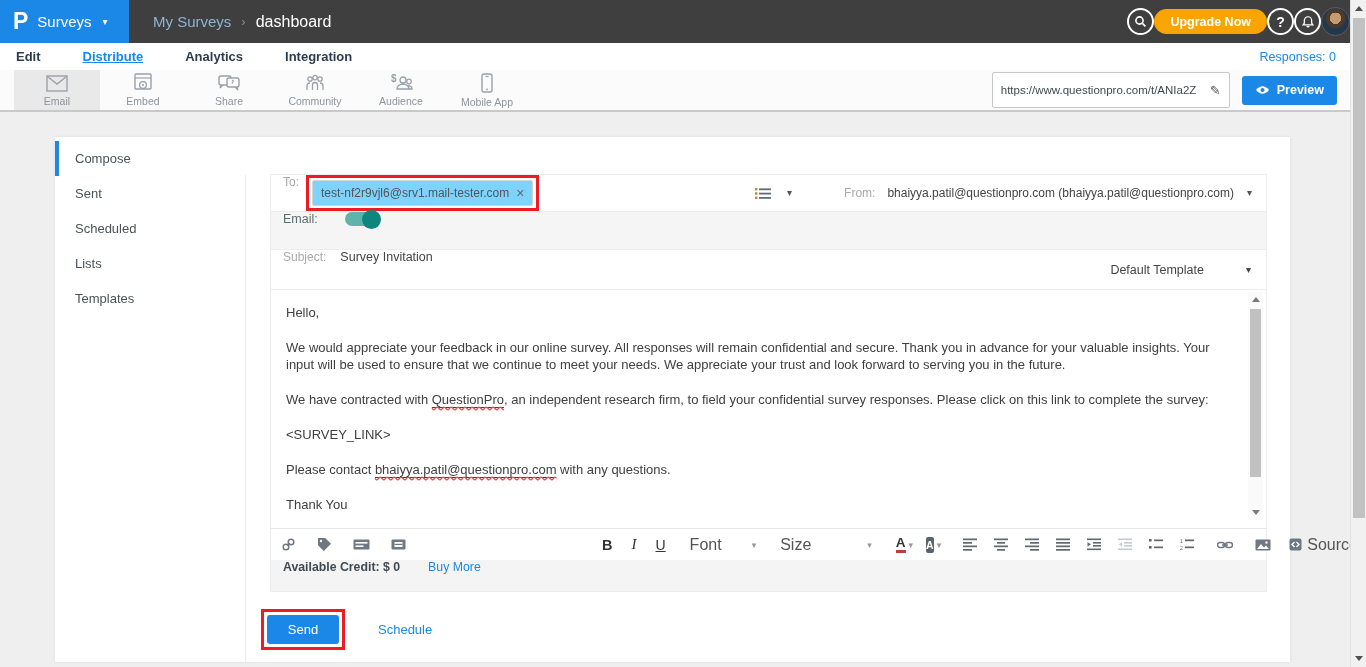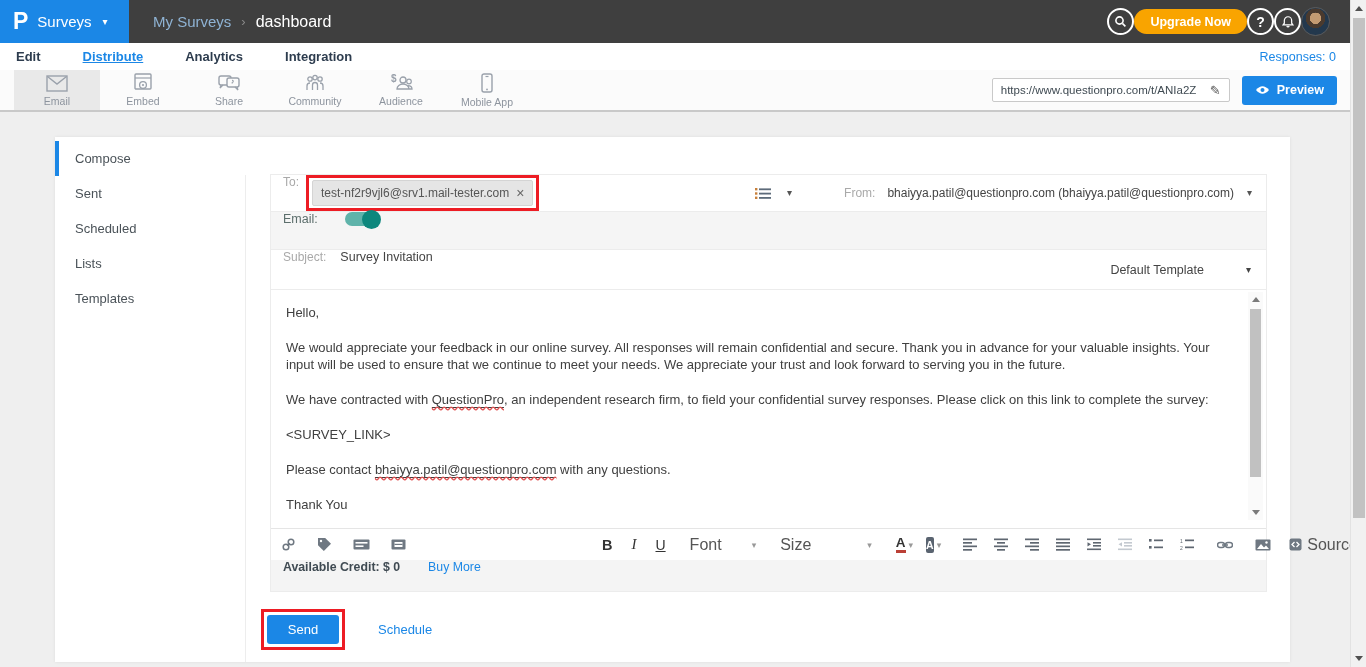--- a/index.html
+++ b/index.html
@@ -10,59 +10,59 @@
   .topbar { position:absolute; top:0; left:0; width:1366px; height:43px; background:#3f3f3f; display:flex; align-items:center; }
   .brand { width:129px; height:43px; background:#1b87e6; display:flex; align-items:center; padding:0 13px; gap:9px; cursor:pointer; }
   .logo { color:#fff; font-size:23px; font-weight:700; transform:scaleY(1.05); }
   .brand-label { color:#fff; font-size:15px; }
   .caret { font-size:10px; line-height:1; }
   .brand .caret { color:#fff; margin-left:2px; }
   .crumbs { display:flex; align-items:center; margin-left:24px; gap:10px; }
   .crumb-parent { color:#8fb3d4; font-size:15px; cursor:pointer; }
   .crumb-sep { color:#8a8a8a; font-size:13px; }
   .crumb-current { color:#ffffff; font-size:16px; }
-  .top-actions { margin-left:auto; display:flex; align-items:center; padding-right:36px; }
+  .top-actions { margin-left:auto; display:flex; align-items:center; padding-right:16px; }
   .ring { width:27px; height:27px; border:2px solid #fff; border-radius:50%; display:flex; align-items:center; justify-content:center; color:#fff; font-size:14px; font-weight:700; cursor:pointer; }
   .upgrade-btn { height:25px; background:#f9a400; border:none; border-radius:13px; color:#fff; font-size:12.5px; font-weight:700; padding:0 16px; cursor:pointer; font-family:"Liberation Sans",sans-serif; }
   .avatar { width:29px; height:29px; border-radius:50%; cursor:pointer;
     background: radial-gradient(circle at 50% 38%, #c49b72 0 26%, #3a302a 27%, #4a3a2e 27% 45%, #23384d 46%);
     background-color:#44586b; border:1px solid #5a5a5a; }
 
   
   .tabbar { position:absolute; top:43px; left:0; width:1366px; height:27px; background:#fff; display:flex; align-items:center; padding-left:16px; gap:42px; }
   .tab { font-size:13px; font-weight:700; color:#2d3c4e; cursor:pointer; text-decoration:none; }
   .tab.active { color:#1b87e6; text-decoration:underline; }
   .responses { margin-left:auto; padding-right:30px; color:#1b87e6; font-size:12.5px; }
 
   
   .channelbar { position:absolute; top:70px; left:0; width:1366px; height:42px; background:#fbfbfb; border-bottom:2px solid #c9c9c9; display:flex; align-items:stretch; padding-left:14px; }
   .channel { width:86px; display:flex; flex-direction:column; align-items:center; justify-content:center; gap:2px; cursor:pointer; }
   .channel.active { background:#e9e9e9; }
   .channel svg { display:block; }
   .channel-label { font-size:10.5px; color:#8d949e; }
   .url-wrap { margin-left:auto; display:flex; align-items:center; gap:12px; padding-right:29px; }
-  .url-box { width:238px; height:24px; background:#fff; border:1px solid #c9c9c9; border-radius:2px; display:flex; align-items:center; padding:0 8px; }
+  .url-box { width:238px; height:36px; background:#fff; border:1px solid #c9c9c9; border-radius:2px; display:flex; align-items:center; padding:0 8px; }
   .url-input { border:none; outline:none; flex:1; font-size:11.5px; color:#3f4a52; font-family:"Liberation Sans",sans-serif; background:transparent; }
   .pencil { font-size:13px; color:#555; cursor:pointer; }
   .preview-btn { height:29px; background:#1b87e6; color:#fff; border:none; border-radius:3px; font-size:12.5px; font-weight:700; padding:0 13px; display:flex; align-items:center; gap:7px; cursor:pointer; font-family:"Liberation Sans",sans-serif; }
 
   
   .card { position:absolute; left:55px; top:137px; width:1235px; height:525px; background:#fff; box-shadow:0 0 3px rgba(0,0,0,.08); }
   .side { position:absolute; left:0; top:4px; width:190px; }
   .side-item { height:35px; display:flex; align-items:center; padding-left:16px; font-size:13px; color:#4a5258; border-left:4px solid transparent; cursor:pointer; }
   .side-item.active { border-left-color:#1b87e6; }
   .side-divider { position:absolute; left:190px; top:38px; bottom:0; width:1px; background:#ededed; }
 
   
   .formbox { position:absolute; left:215px; top:37px; right:23px; border:1px solid #ececec; background:#fff; }
   .row { display:flex; }
   .to-row { height:37px; border-bottom:1px solid #ececec; padding:0 14px 0 12px; }
   .lbl { color:#a9a9a9; font-size:12px; }
   .chip-annotation { border:3px solid #ed1c24; padding:2px 3px; margin-left:7px; display:inline-flex; }
-  .chip { background:#e5e5e5; border:1px solid #d4d4d4; border-radius:2px; padding:3px 8px; font-size:12px; color:#555; display:inline-flex; align-items:center; gap:7px; white-space:nowrap; }
+  .chip { background:#7dd3fc; border:1px solid #d4d4d4; border-radius:2px; padding:3px 8px; font-size:12px; color:#555; display:inline-flex; align-items:center; gap:7px; white-space:nowrap; }
   .chip-close { color:#666; font-size:14px; cursor:pointer; line-height:1; }
   .to-right { margin-left:auto; display:flex; align-items:center; }
   .list-caret { color:#555; margin-left:16px; cursor:pointer; }
   .from-lbl { margin-left:52px; }
   .from-value { color:#444; font-size:12px; margin-left:12px; white-space:nowrap; cursor:pointer; }
   .from-caret { color:#555; margin-left:13px; cursor:pointer; }
 
   .email-row { height:38px; background:#f5f5f5; border-bottom:1px solid #ececec; padding-left:12px; }
   .email-lbl { color:#5c6e6c; font-size:12.5px; }
   .toggle { position:relative; width:34px; height:14px; border-radius:7px; background:#5fb3aa; margin-left:27px; cursor:pointer; }

